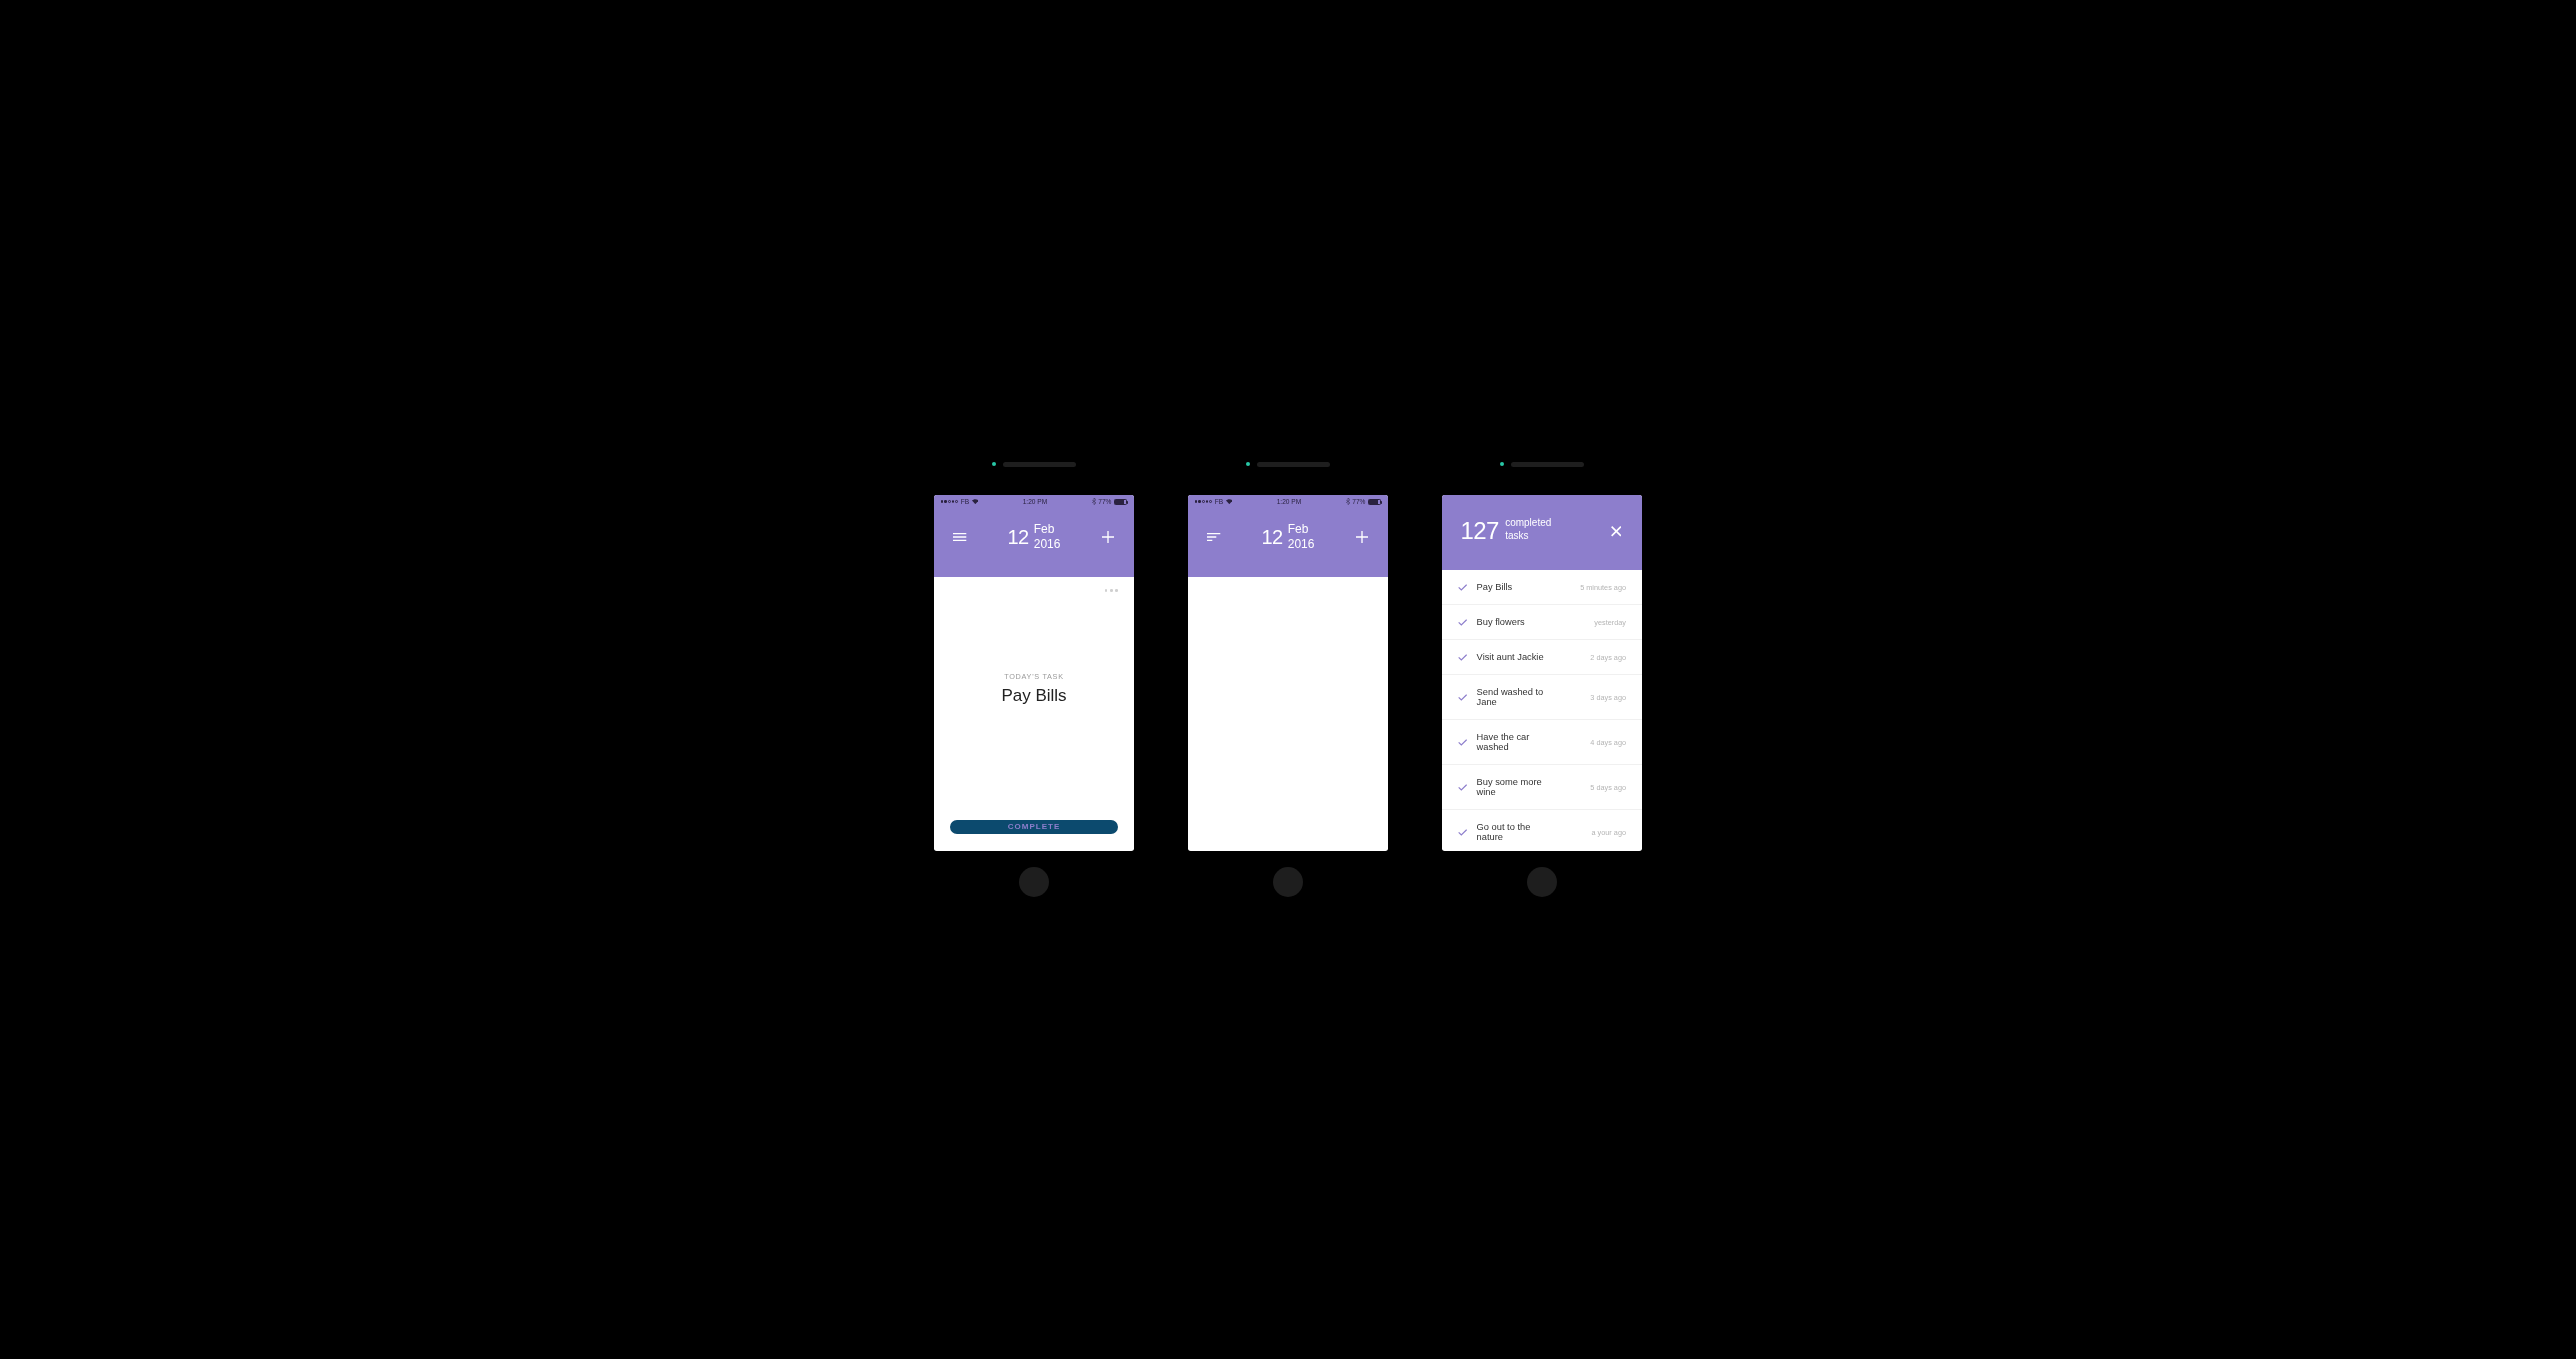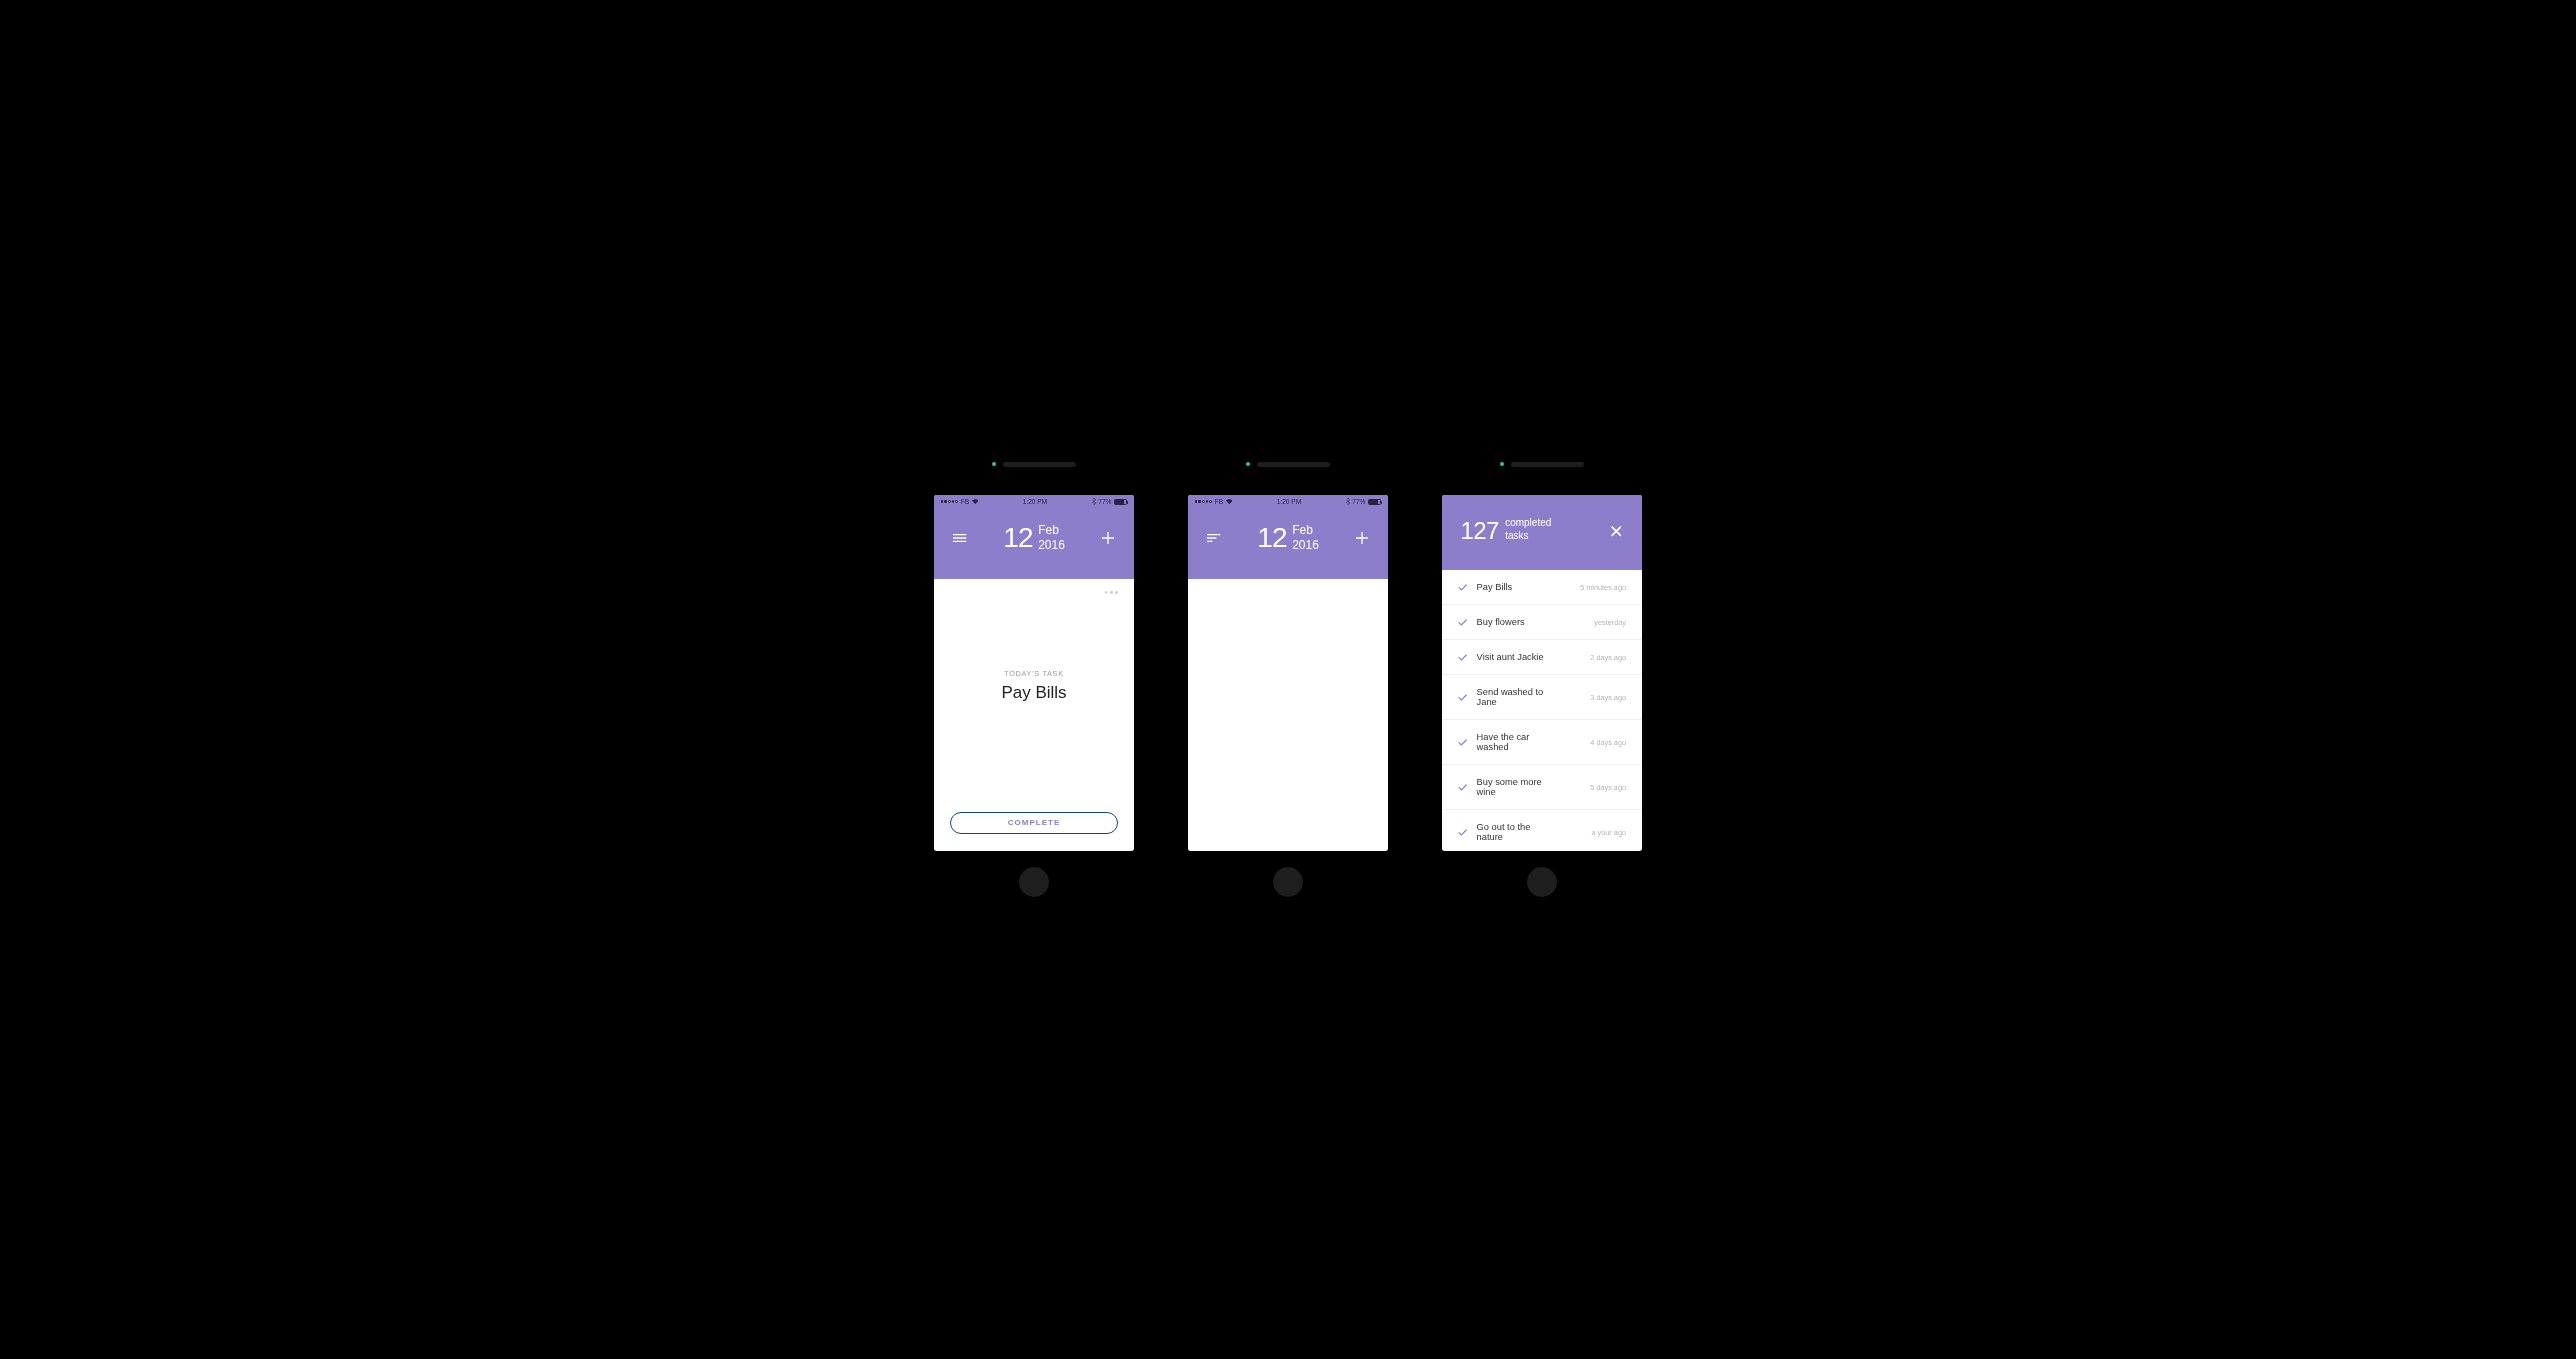--- a/index.html
+++ b/index.html
@@ -61,36 +61,36 @@
 .battery { width: 13.3px; height: 6px; border: 0.7px solid #2a2240; border-radius: 1.3px; position: relative; }
 .battery::after { content:""; position:absolute; right:-2px; top:1.3px; width:1.3px; height:2.7px; background:#2a2240; border-radius:0 0.7px 0.7px 0; }
 .battery-fill { background:#2a2240; height:100%; width:77%; }
 
 .header-main {
   display: flex; align-items: center; justify-content: space-between;
   padding: 14.6px 18.6px 25px;
 }
 .menu-icon, .plus-icon, .close-icon { cursor: pointer; width: 14.6px; height: 14.6px; display:flex; align-items:center; justify-content:center; }
 .date-block { display: flex; align-items: center; gap: 5.3px; }
-.date-num { font-size: 28px; font-weight: 200; letter-spacing: -0.7px; }
+.date-num { font-size: 20px; font-weight: 200; letter-spacing: -0.7px; }
 .date-sub { display: flex; flex-direction: column; font-size: 12px; line-height: 1.25; font-weight: 300; }
 
 .count-block { display: flex; align-items: flex-start; gap: 6.6px; }
 .count-num { font-size: 24px; font-weight: 200; letter-spacing: -0.7px; }
 .count-sub { display: flex; flex-direction: column; font-size: 10px; line-height: 1.25; font-weight: 300; }
 
 
 .body-1 { flex:1; display:flex; flex-direction:column; position:relative; }
 .kebab { position:absolute; top:12px; right:16px; display:flex; gap:2.7px; cursor:pointer; }
 .kebab span { width:2.7px; height:2.7px; border-radius:50%; background:#d0d0d0; }
 .task-center { flex:1; display:flex; flex-direction:column; align-items:center; justify-content:center; margin-top:-20px; }
 .task-label { font-size: 7.3px; letter-spacing: 0.7px; color:#9a9a9a; margin-bottom:5.3px; }
 .task-title { font-size: 17px; color:#222; font-weight: 400; }
 .complete-btn {
-  margin: 0 16px 17px; height: 22px; border: 1px solid #0c4a6e; border-radius: 14.6px;
+  margin: 0 16px 17px; height: 14px; border: 7px solid #0c4a6e; border-radius: 14.6px;
   display:flex; align-items:center; justify-content:center;
   font-size:8px; letter-spacing:1px; font-weight:600; color:#8d7ecc; cursor:pointer;
   background:#fff;
 }
 
 
 .body-2 { flex:1; display:flex; flex-direction:column; align-items:center; justify-content:center; }
 .check-circle {
   width:26.5px; height:26.5px; border:1px solid #8d7ecc; border-radius:50%;
   display:flex; align-items:center; justify-content:center; margin-bottom:13.3px;

